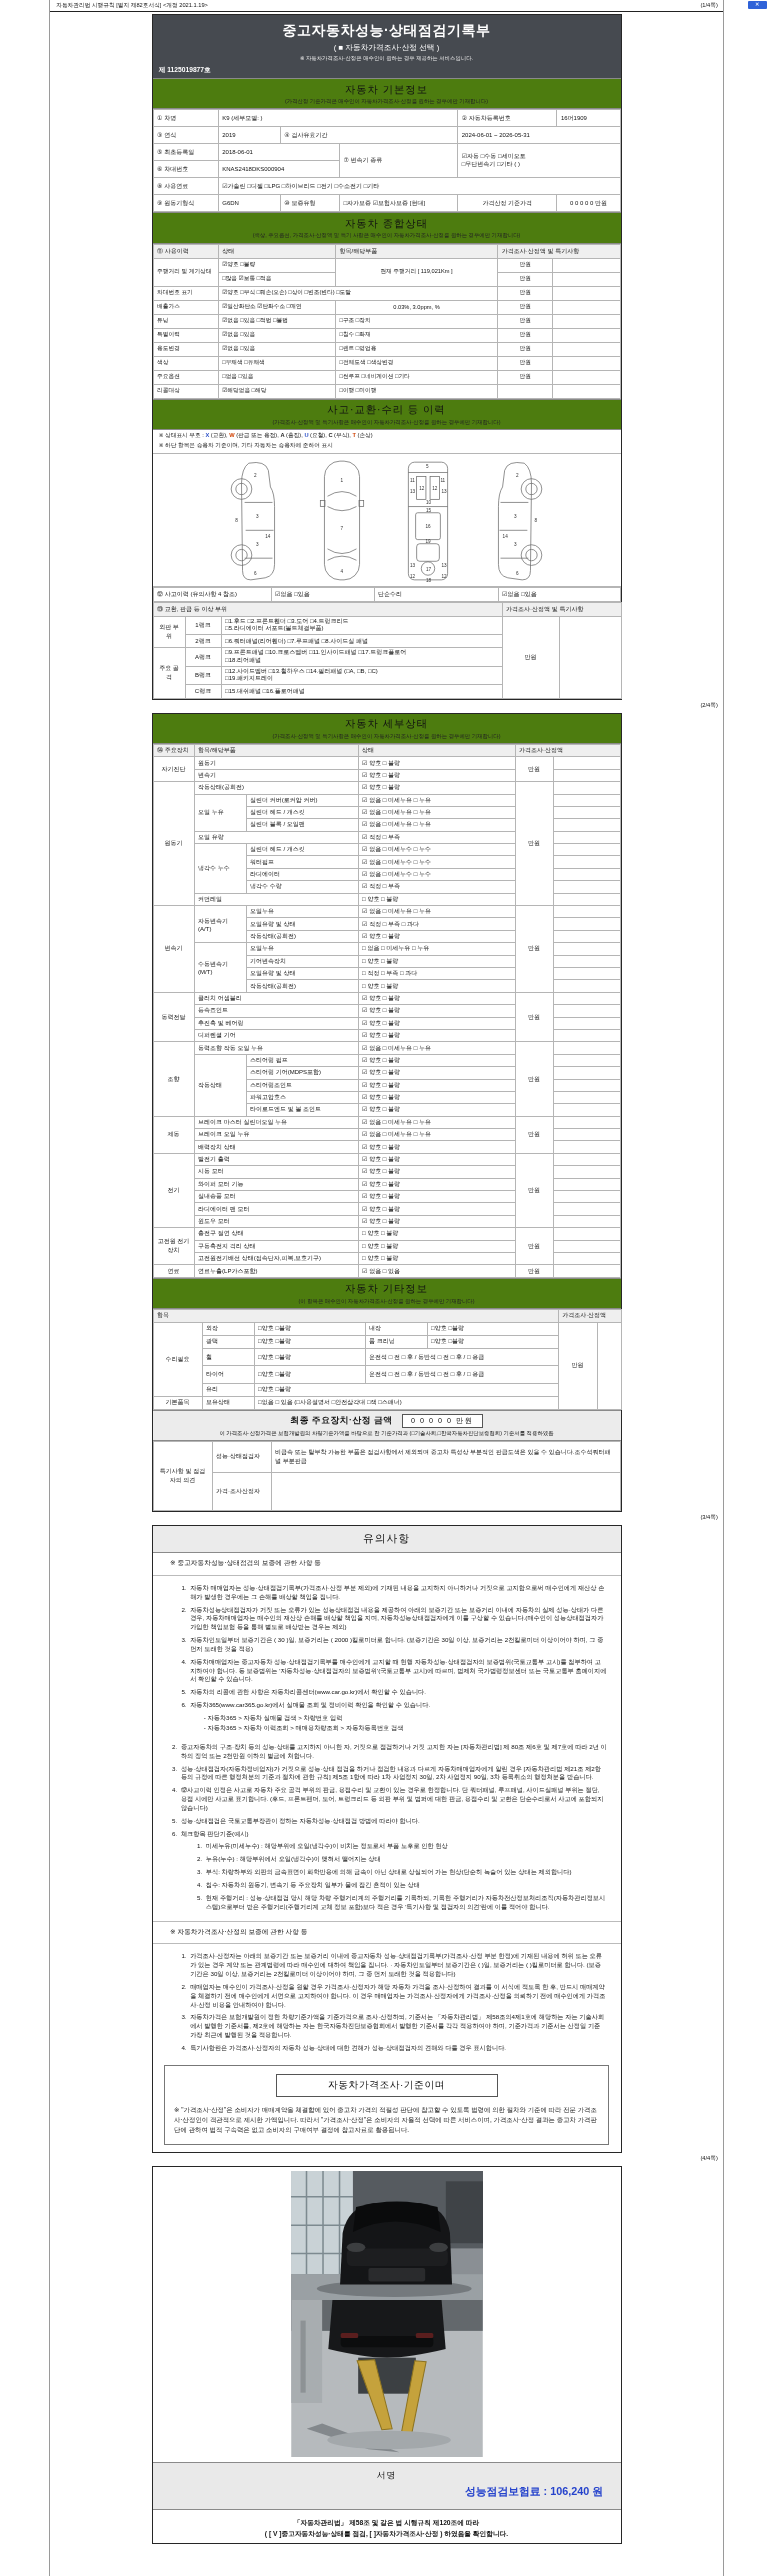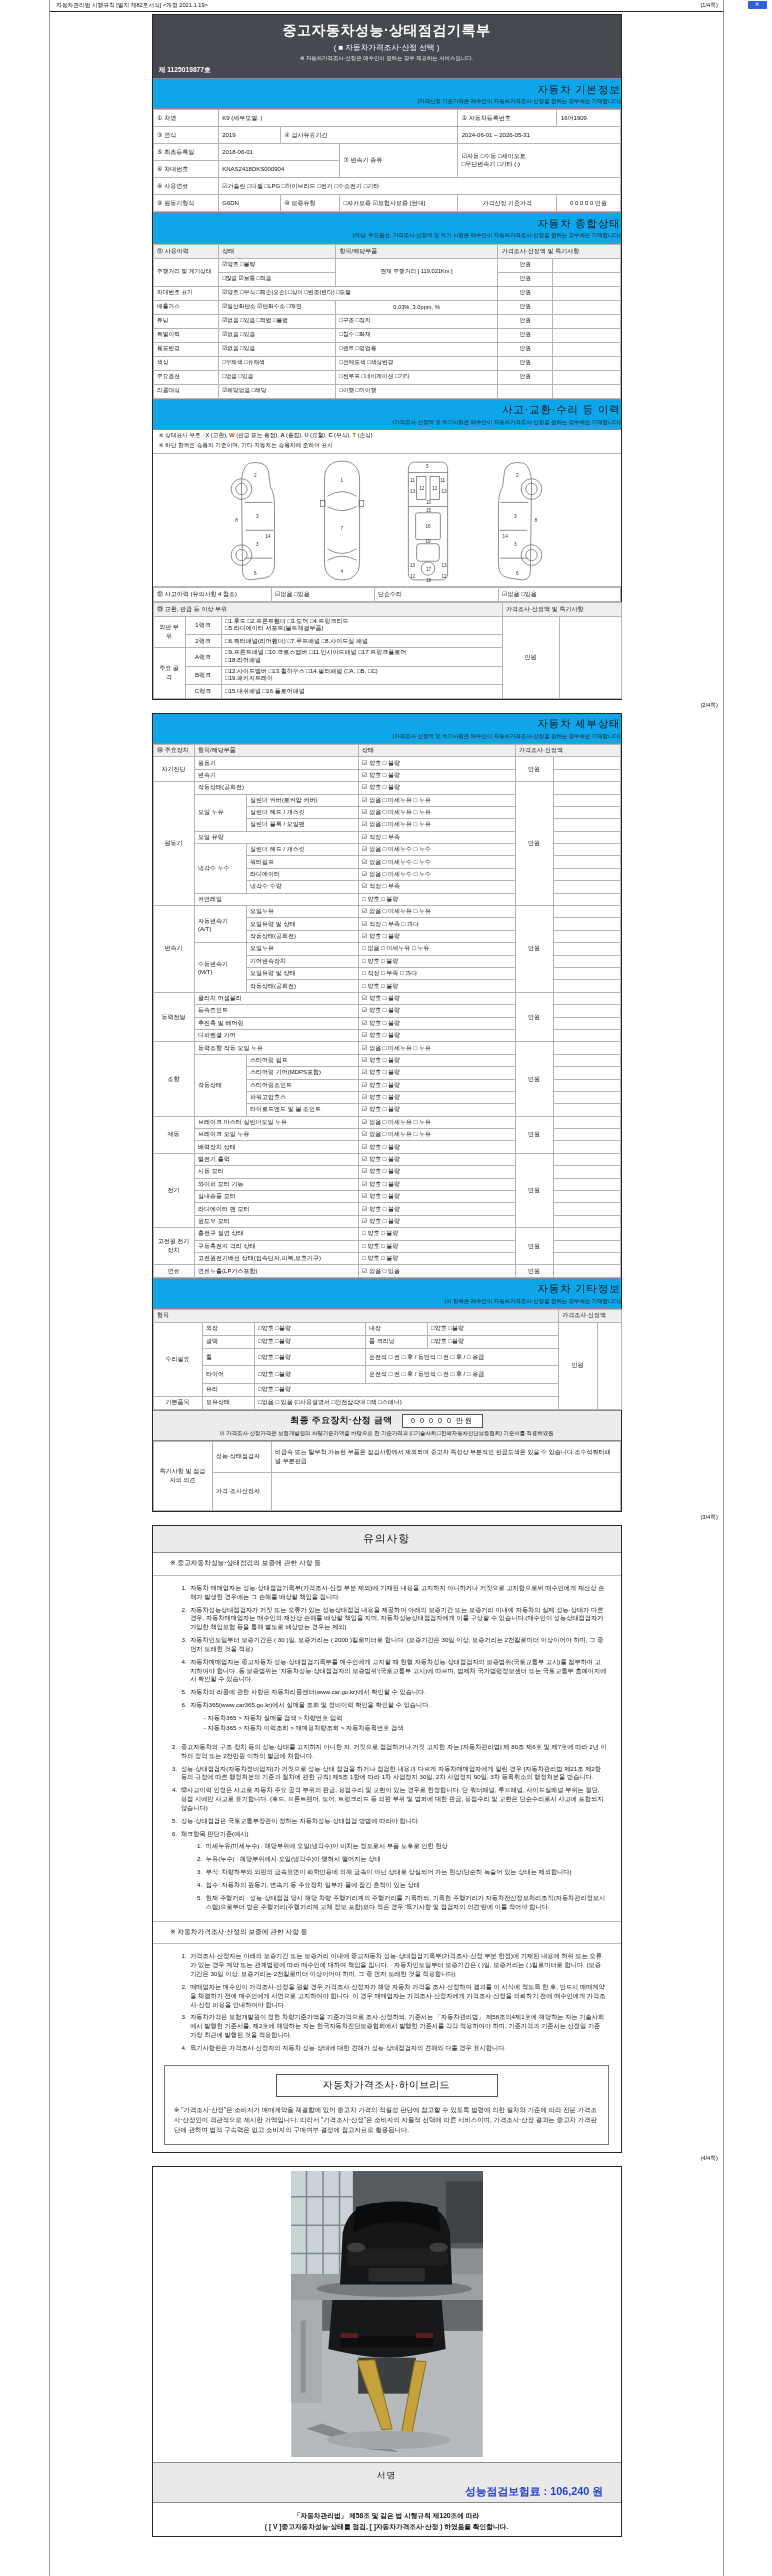--- a/index.html
+++ b/index.html
@@ -16,21 +16,21 @@
   .page{width:470px;margin:2.1px auto 0;border:1.5px solid #272727;background:#fff}
 
   
   .darkband{background:#464a50;color:#fff;text-align:center;padding:7.2px 0 0}
   .h-title{font-size:14px;font-weight:bold;letter-spacing:0.5px}
   .h-sub{font-size:7.7px;margin-top:3.1px}
   .h-note{font-size:5.4px;margin-top:2.1px;color:#e8e8e8}
   .h-docno{text-align:left;font-size:6.7px;padding:4.1px 6.2px 3.1px;font-weight:bold}
 
   
-  .sechead{background:#0ea5e9;text-align:right;padding:3.6px 0 3.1px;border-top:0.5px solid #8a8a8a;border-bottom:0.5px solid #8a8a8a}
+  .sechead{background:#4d7c0f;text-align:center;padding:3.6px 0 3.1px;border-top:0.5px solid #8a8a8a;border-bottom:0.5px solid #8a8a8a}
   .sectitle{font-size:10.3px;letter-spacing:1px}
   .secsub{font-size:5.4px;margin-top:1.5px;color:#222}
 
   table{width:100%;border-collapse:collapse;table-layout:fixed}
   td{border:0.5px solid #b5b5b5;font-size:6px;padding:1px 3.6px;overflow:hidden;white-space:nowrap;background:#fff}
   td.c{text-align:center}
   td.wrap{white-space:normal}
   .t-basic td{height:17px}
   .t-overall td{height:14px;font-size:5.7px}
   .t-overall td.hd,.t-detail td.hd,.t-etc td.hd,.t-rank td.hd{background:#efefef;font-size:6px}
@@ -74,21 +74,21 @@
   .subline{padding-left:27px;margin:1px 0}
   .nboxwrap{border:0.5px solid #777;margin:3.1px 11.3px 7.2px;padding:8.2px 9.3px 9.3px}
   .nboxtitle{width:222px;margin:0 auto;border:0.5px solid #555;text-align:center;font-size:9.8px;padding:4.1px 0;letter-spacing:0.5px}
   .nboxtext{font-size:6.4px;margin-top:7.2px;line-height:1.55;white-space:normal}
 
   
   .photohead{background:#e4e4e4;text-align:center;font-size:10.8px;letter-spacing:1.5px;padding:7.2px 0;border-bottom:0.5px solid #8a8a8a}
   .photoarea{padding:4.1px 0 2.1px;text-align:center}
   .photoarea svg{display:block;margin:0 auto}
   .signband{background:#e9e9e9;border-top:0.5px solid #8a8a8a;border-bottom:0.5px solid #8a8a8a;
-            position:relative;height:41px;margin-top:3.1px}
+            position:relative;height:48px;margin-top:3.1px}
   .signtitle{text-align:center;font-size:8.8px;padding-top:6.2px;letter-spacing:1px}
   .fee{position:absolute;right:17.5px;top:21.6px;font-size:10.8px;font-weight:bold;color:#2643cc}
   .confirm{text-align:center;font-size:6.7px;font-weight:600;padding:6.2px 0 4.1px;line-height:1.7}
 </style>
 </head>
 <body>
 
 <div class="close-btn">✕</div>
 
 <div class="viewer">
@@ -849,21 +849,21 @@
         <div class="nrow lvl1">
           <span class="nnum">3.</span>
           <span class="ntxt">자동차가격은 보험개발원이 정한 차량기준가액을 기준가격으로 조사·산정하되, 기준서는 「자동차관리법」 제58조의4제1호에 해당하는 자는 기술사회에서 발행한 기준서를, 제2호에 해당하는 자는 한국자동차진단보증협회에서 발행한 기준서를 각각 적용하여야 하며, 기준가격과 기준서는 산정일 기준 가장 최근에 발행된 것을 적용합니다.</span>
         </div>
         <div class="nrow lvl1">
           <span class="nnum">4.</span>
           <span class="ntxt">특기사항란은 가격조사·산정자의 자동차 성능·상태에 대한 견해가 성능·상태점검자의 견해와 다를 경우 표시합니다.</span>
         </div>
       </div>
     <div class="nboxwrap">
-      <div class="nboxtitle">자동차가격조사·하이브리드</div>
+      <div class="nboxtitle">자동차가격조사·기준이며</div>
       <div class="nboxtext">※ "가격조사·산정"은 소비자가 매매계약을 체결함에 있어 중고차 가격의 적절성 판단에 참고할 수 있도록 법령에 의한 절차와 기준에 따라 전문 가격조사·산정인이 객관적으로 제시한 가액입니다. 따라서 "가격조사·산정"은 소비자의 자율적 선택에 따른 서비스이며, 가격조사·산정 결과는 중고차 가격판단에 관하여 법적 구속력은 없고 소비자의 구매여부 결정에 참고자료로 활용됩니다.</div>
     </div>
   </div>
 
   <div class="pmark">(4/4쪽)</div>
 
   <div class="page">
 
     <div class="photoarea">
 

